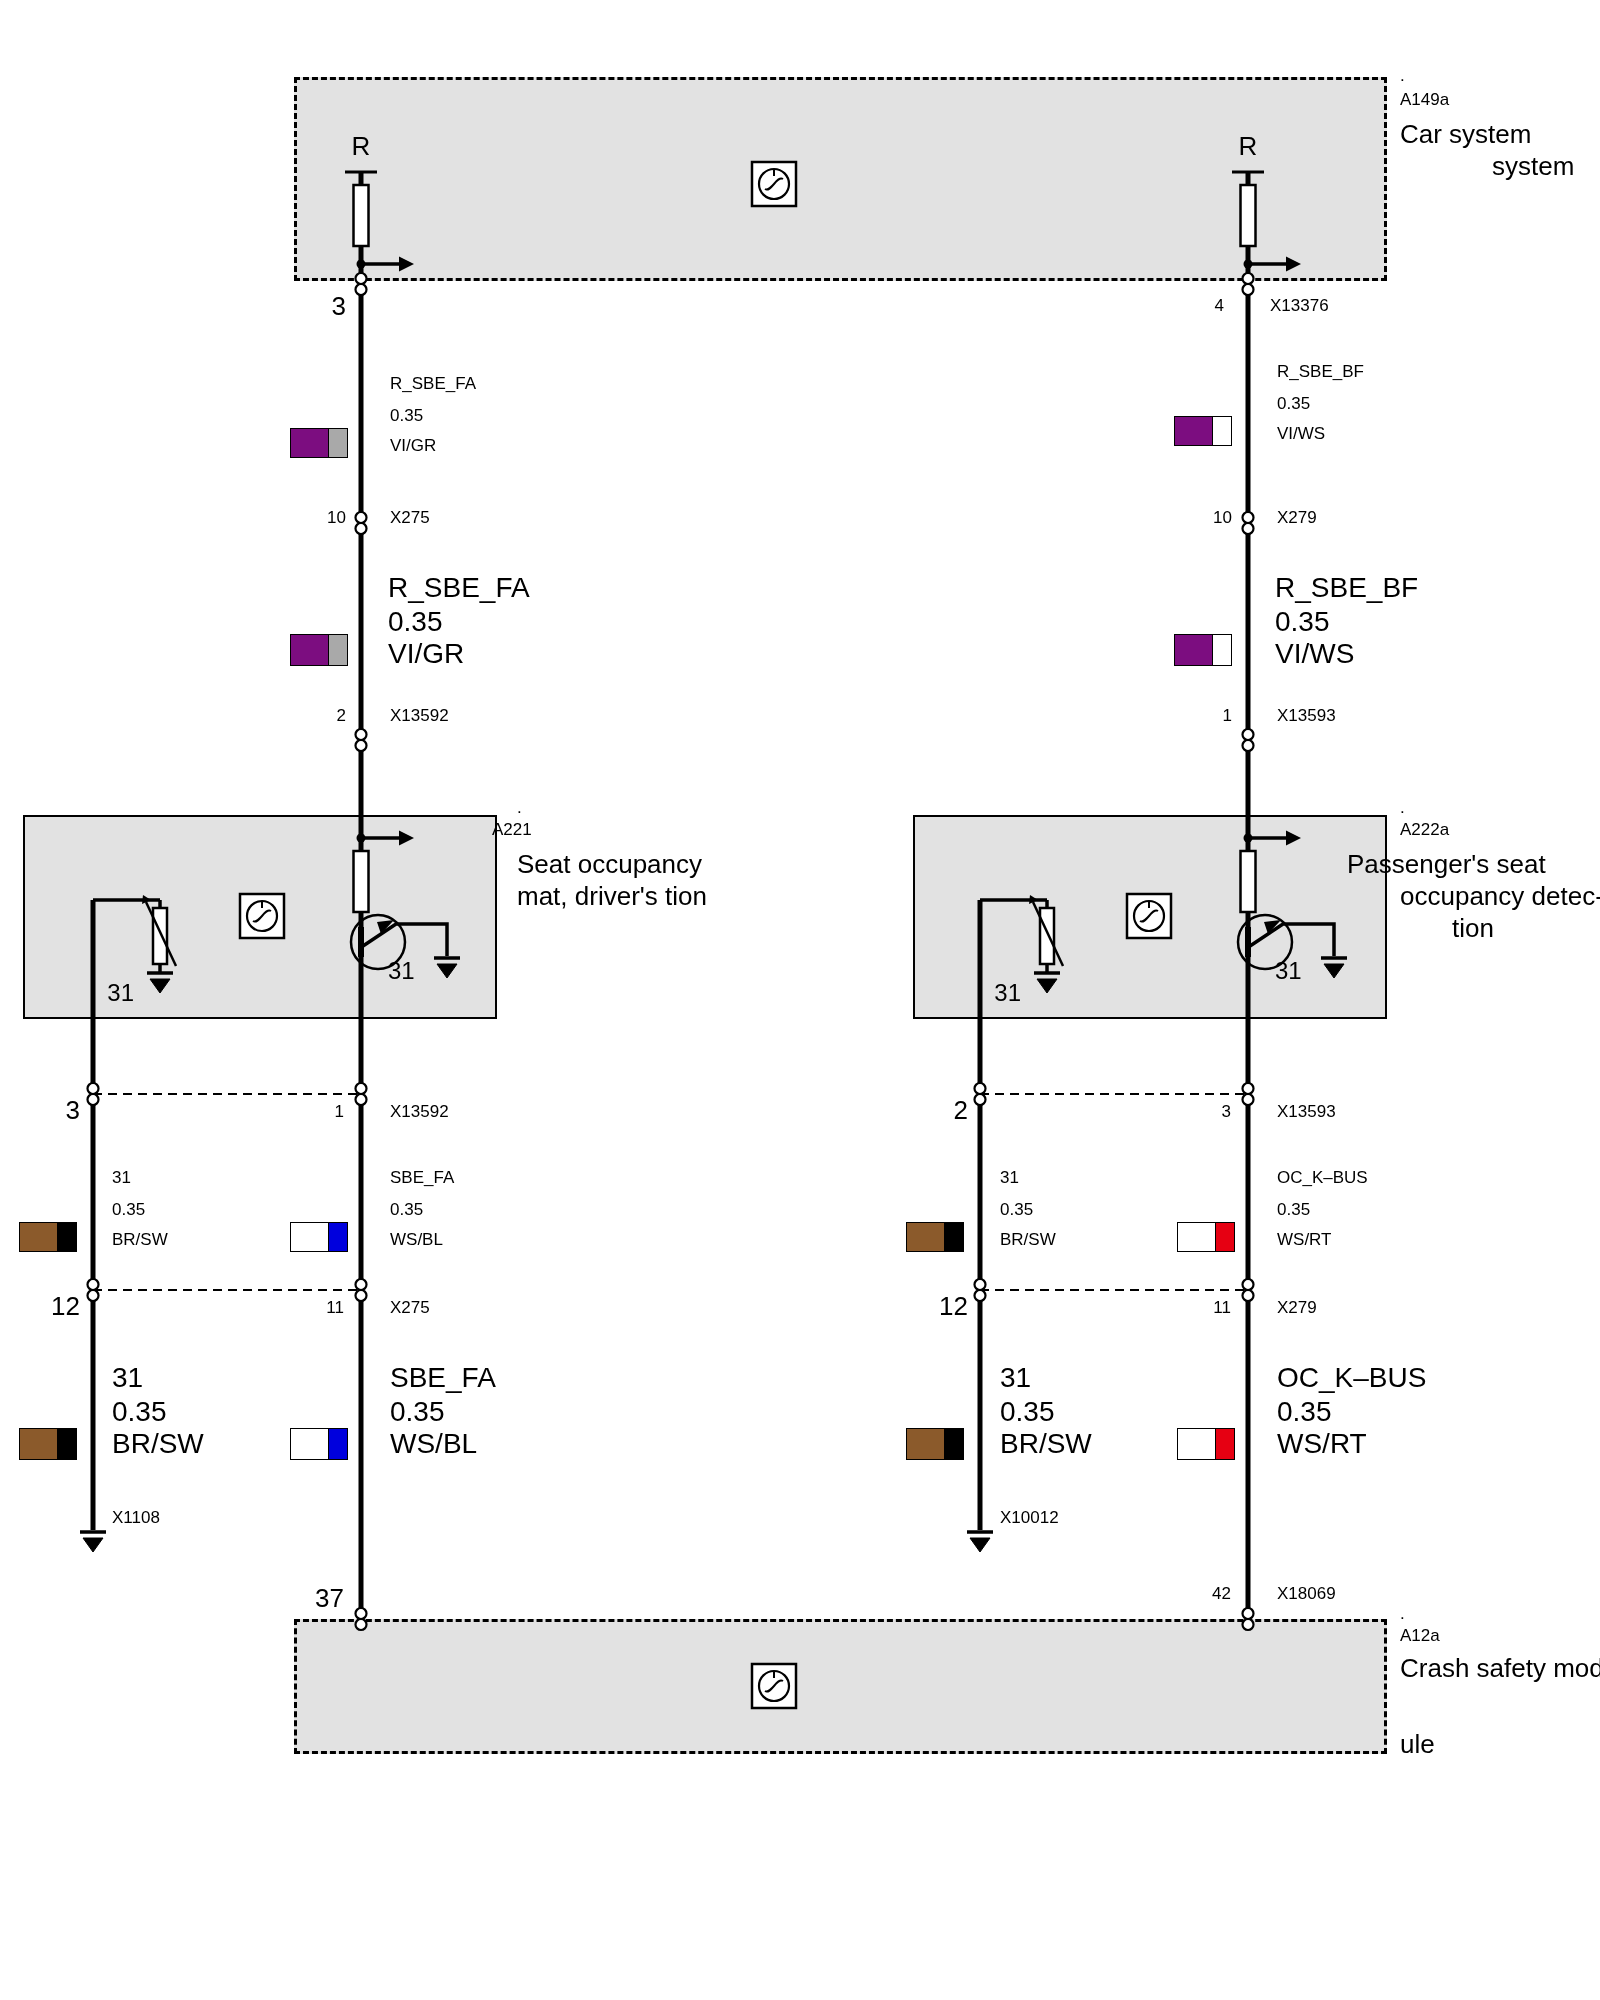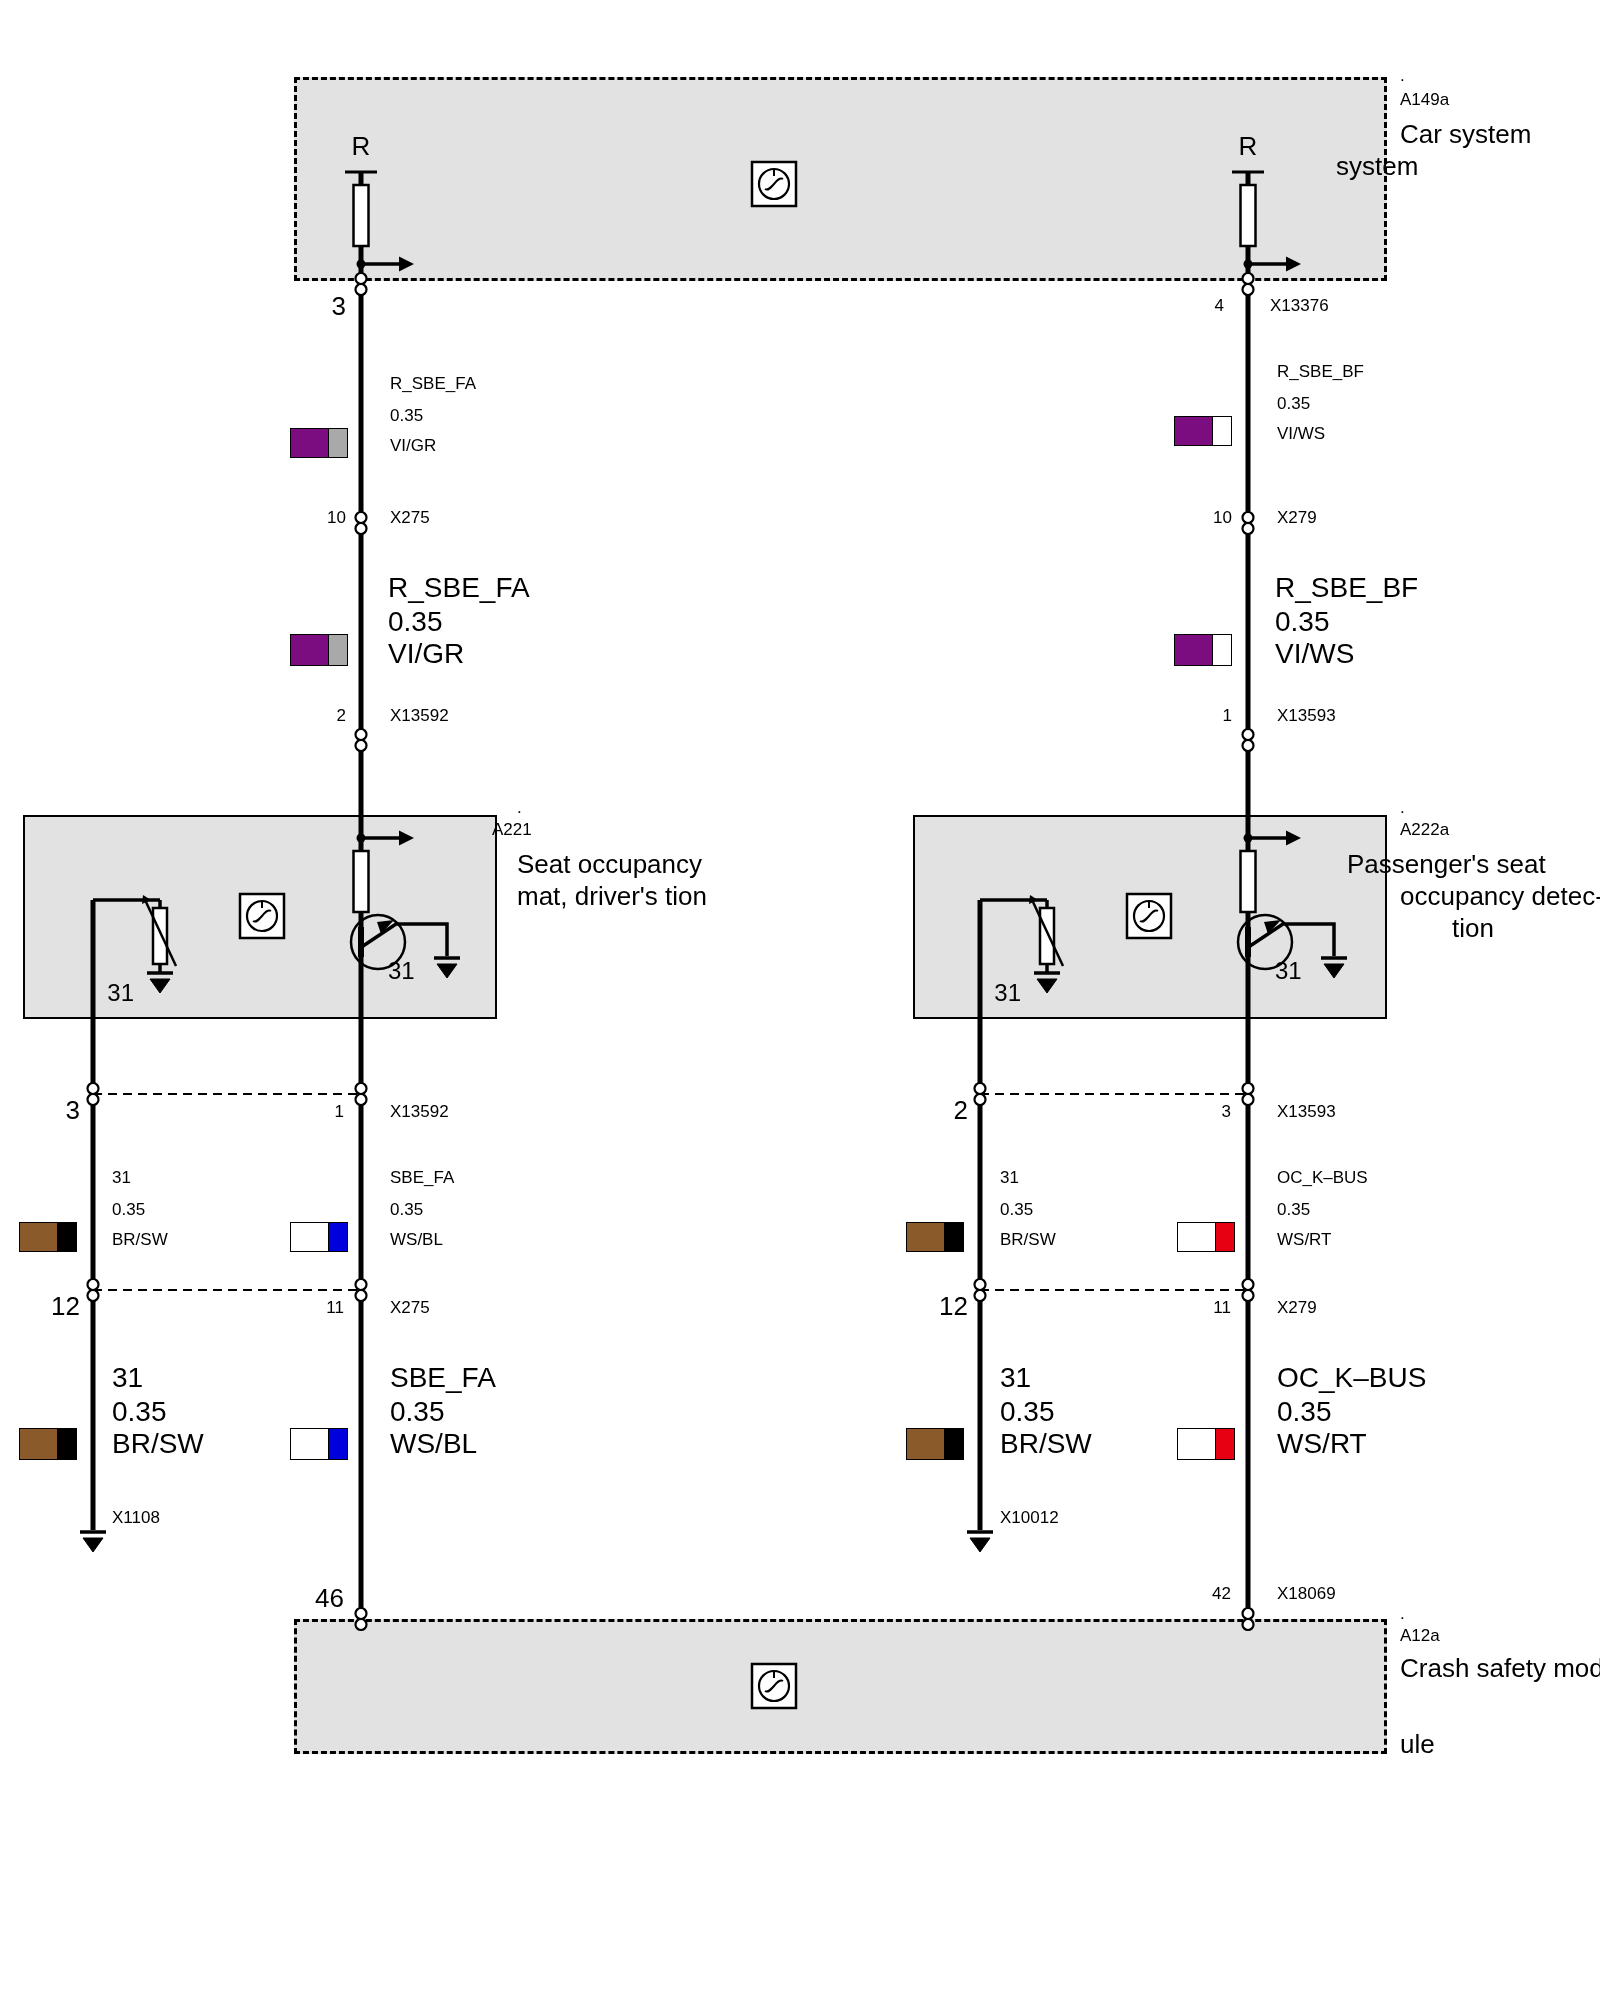--- a/index.html
+++ b/index.html
@@ -139,21 +139,21 @@
     <use href="#conn" x="1248" y="1290"></use>
     <use href="#conn" x="361" y="1619"></use>
     <use href="#conn" x="1248" y="1619"></use>
   </svg>
 
   <div class="lbl t" style="left:336px;top:132px;width:50px;text-align:center">R</div>
   <div class="lbl t" style="left:1223px;top:132px;width:50px;text-align:center">R</div>
   <div class="lbl c" style="left:1400px;top:66px">.</div>
   <div class="lbl c" style="left:1400px;top:90px">A149a</div>
   <div class="lbl t" style="left:1400px;top:120px">Car system</div>
-  <div class="lbl t" style="left:1336px;top:152px">system</div>
+  <div class="lbl t" style="left:1492px;top:152px">system</div>
   <div class="lbl pb ra" style="left:300px;top:292px;width:46px">3</div>
   <div class="lbl s ra" style="left:1178px;top:296px;width:46px">4</div>
   <div class="lbl s" style="left:1270px;top:296px">X13376</div>
 
   <div class="lbl s" style="left:390px;top:374px">R_SBE_FA</div>
   <div class="lbl s" style="left:390px;top:406px">0.35</div>
   <div class="lbl s" style="left:390px;top:436px">VI/GR</div>
   <div class="swatch" style="left:290px;top:428px;width:58px;height:30px">
     <div class="l" style="background: rgb(124, 13, 128);"></div>
     <div class="r" style="background: rgb(169, 169, 169);"></div>
@@ -232,21 +232,21 @@
     <div class="r" style="background: rgb(0, 0, 0);"></div>
   </div>
   <div class="lbl b" style="left:390px;top:1362px">SBE_FA</div>
   <div class="lbl b" style="left:390px;top:1396px">0.35</div>
   <div class="lbl b" style="left:390px;top:1428px">WS/BL</div>
   <div class="swatch" style="left:290px;top:1428px;width:58px;height:32px">
     <div class="l" style="background: rgb(255, 255, 255);"></div>
     <div class="r" style="background: rgb(0, 0, 221);"></div>
   </div>
   <div class="lbl s" style="left:112px;top:1508px">X1108</div>
-  <div class="lbl pb ra" style="left:296px;top:1584px;width:48px">46</div>
+  <div class="lbl pb ra" style="left:296px;top:1584px;width:48px">37</div>
 
   <div class="lbl pb ra" style="left:922px;top:1096px;width:46px">2</div>
   <div class="lbl s ra" style="left:1185px;top:1102px;width:46px">3</div>
   <div class="lbl s" style="left:1277px;top:1102px">X13593</div>
   <div class="lbl s" style="left:1000px;top:1168px">31</div>
   <div class="lbl s" style="left:1000px;top:1200px">0.35</div>
   <div class="lbl s" style="left:1000px;top:1230px">BR/SW</div>
   <div class="swatch" style="left:906px;top:1222px;width:58px;height:30px">
     <div class="l" style="background: rgb(139, 90, 43);"></div>
     <div class="r" style="background: rgb(0, 0, 0);"></div>

